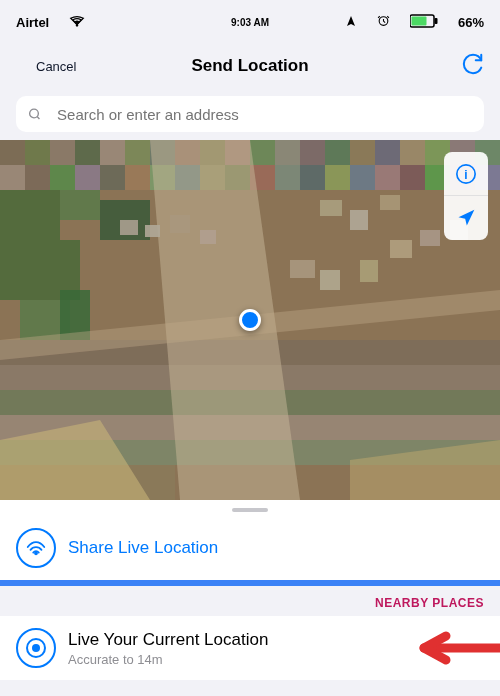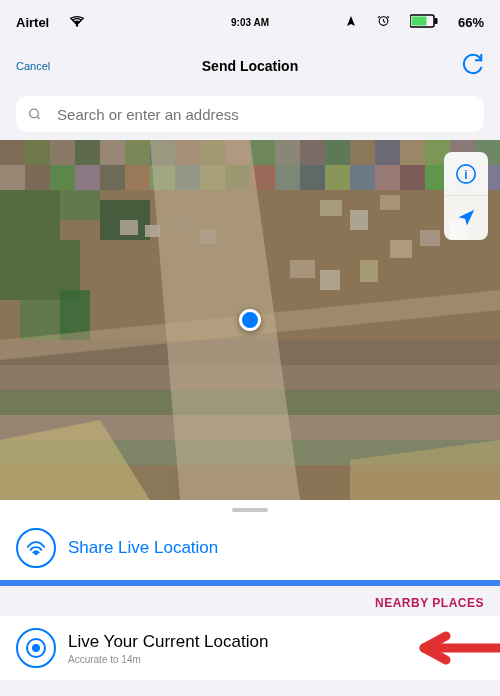--- a/index.html
+++ b/index.html
@@ -34,31 +34,32 @@
       height: 44px;
       background: #f2f2f7;
       display: flex;
       align-items: center;
       justify-content: space-between;
       padding: 0 16px;
       position: relative;
       z-index: 10;
     }
     .nav-cancel {
-      color: #0369a1;
-      font-size: 11px;
+      color: #0f172a;
+      font-size: 13px;
       cursor: pointer;
       background: none;
       border: none;
+      margin-left: 20px;
     }
     .nav-title {
       position: absolute;
       left: 50%;
       transform: translateX(-50%);
-      font-size: 14px;
+      font-size: 17px;
       font-weight: 600;
       color: #000;
     }
     .nav-refresh {
       color: #007aff;
       font-size: 20px;
       cursor: pointer;
       background: none;
       border: none;
     }
@@ -231,21 +232,21 @@
       background: #007aff;
       border-radius: 50%;
     }
     .current-location-text {}
     .current-location-title {
       font-size: 17px;
       color: #000;
       font-weight: 400;
     }
     .current-location-subtitle {
-      font-size: 10px;
+      font-size: 13px;
       color: #8e8e93;
       margin-top: 2px;
     }
   </style>
 </head>
 <body>
 
 <div class="status-bar">
   <div class="status-left">
     <span>Airtel</span>

